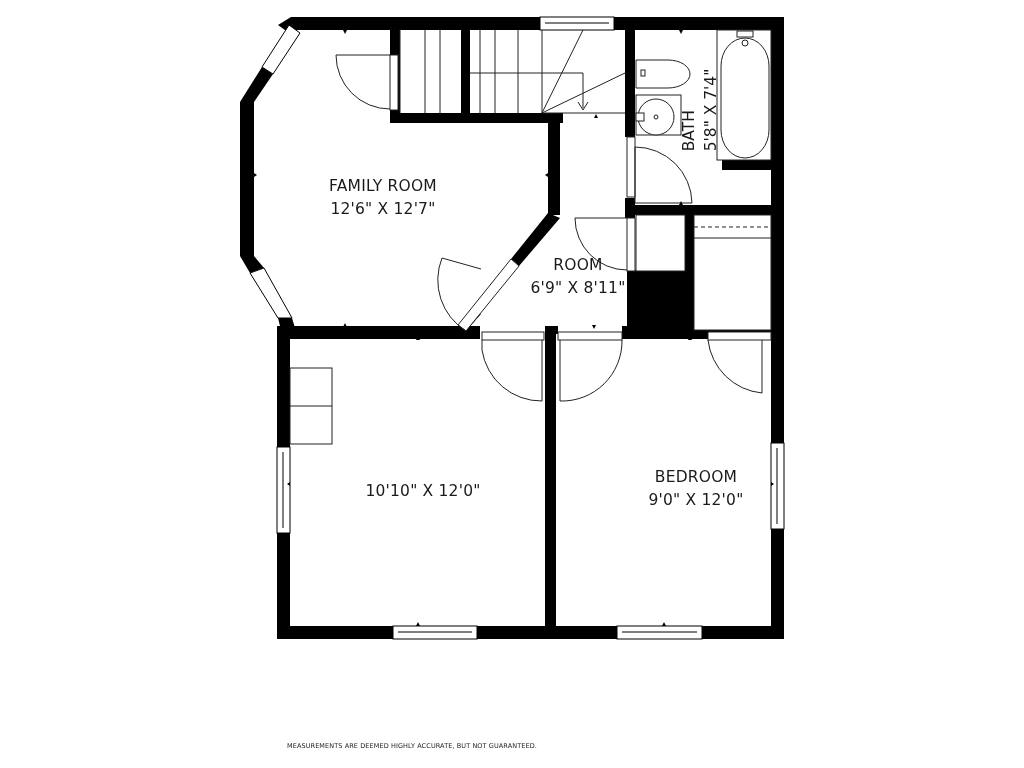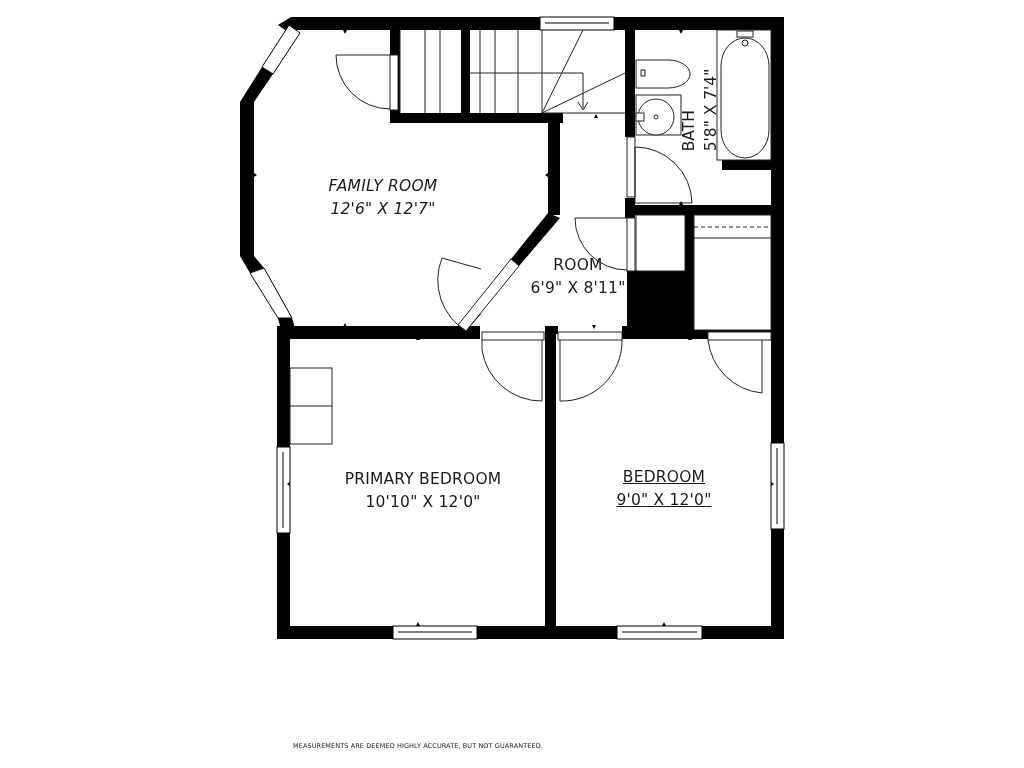--- a/index.html
+++ b/index.html
@@ -2,21 +2,21 @@
 <html><head>
 <meta charset="utf-8">
 <style>
   html, body { margin: 0; padding: 0; background: #ffffff; }
   body { width: 1024px; height: 768px; position: relative; overflow: hidden; font-family: "DejaVu Sans", sans-serif; }
   svg.plan { position: absolute; left: 0; top: 0; }
   .label { position: absolute; color: #1a1a1a; text-align: center; font-family: "DejaVu Sans", sans-serif; font-size: 15.5px; line-height: 23px; white-space: nowrap; letter-spacing: 0.2px; }
   .label span { display: block; }
   .bath-label { position: absolute; left: 700px; top: 110px; transform: translate(-50%, -50%) rotate(-90deg); color: #1a1a1a; font-family: "DejaVu Sans", sans-serif; font-size: 15.5px; line-height: 22px; white-space: nowrap; text-align: left; }
   .bath-label span { display: block; }
-  .footer { position: absolute; left: 0; width: 824px; top: 742px; text-align: center; font-family: "DejaVu Sans", sans-serif; font-size: 6.5px; color: #222; letter-spacing: 0.1px; padding-left: 6px; }
+  .footer { position: absolute; left: 0; width: 824px; top: 742px; text-align: center; font-family: "DejaVu Sans", sans-serif; font-size: 6.5px; color: #222; letter-spacing: 0.1px; }
 </style>
 </head>
 <body>
 
 <svg class="plan" width="1024" height="768" viewBox="0 0 1024 768" xmlns="http://www.w3.org/2000/svg">
   <g fill="#000">
 
     <rect x="291" y="17" width="249" height="13"></rect>
     <rect x="614" y="17" width="170" height="13"></rect>
 
@@ -146,38 +146,37 @@
     <polygon points="556,482 556,486 553,484"></polygon>
     <polygon points="771,482 771,486 774,484"></polygon>
     <polygon points="688,340 692,340 690,336"></polygon>
     <polygon points="416,626 420,626 418,622"></polygon>
     <polygon points="662,626 666,626 664,622"></polygon>
     <polygon points="679,30 683,30 681,34"></polygon>
     <polygon points="679,205 683,205 681,201"></polygon>
   </g>
 </svg>
 
-<div class="label" style="left:383px; top:198px; transform:translate(-50%,-50%);font-style:italic;">
+<div class="label" style="left:383px; top:198px; transform:translate(-50%,-50%);">
   <span>FAMILY ROOM</span>
   <span>12'6" X 12'7"</span>
 </div>
 
 <div class="label" style="left:578px; top:277px; transform:translate(-50%,-50%);">
   <span>ROOM</span>
   <span>6'9" X 8'11"</span>
 </div>
 
 <div class="bath-label">
   <span>BATH</span>
   <span>5'8" X 7'4"</span>
 </div>
 
 <div class="label" style="left:423px; top:491px; transform:translate(-50%,-50%);">
-  <span>PRIMARY BEDROOM</span>
   <span>10'10" X 12'0"</span>
 </div>
 
-<div class="label" style="left:664px; top:489px; transform:translate(-50%,-50%);text-decoration:underline;">
+<div class="label" style="left:696px; top:489px; transform:translate(-50%,-50%);">
   <span>BEDROOM</span>
   <span>9'0" X 12'0"</span>
 </div>
 
 <div class="footer">MEASUREMENTS ARE DEEMED HIGHLY ACCURATE, BUT NOT GUARANTEED.</div>
 
 </body></html>

